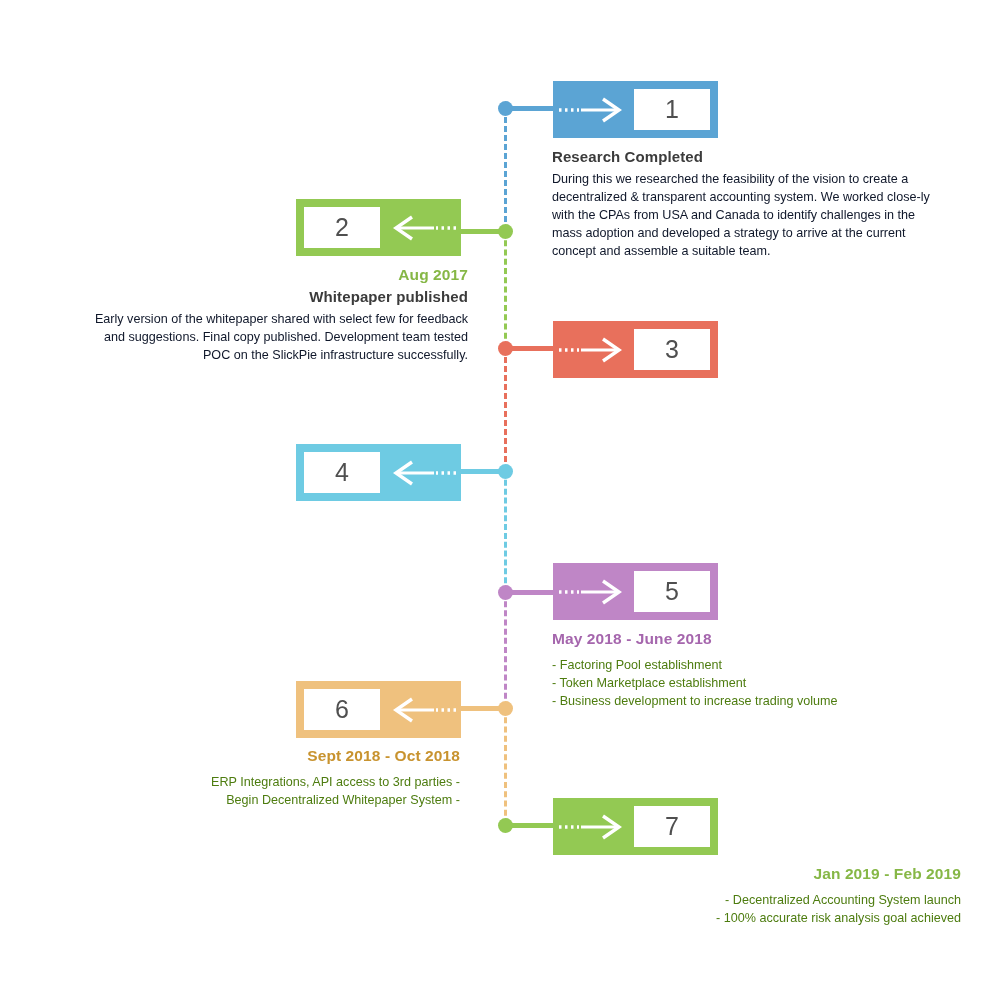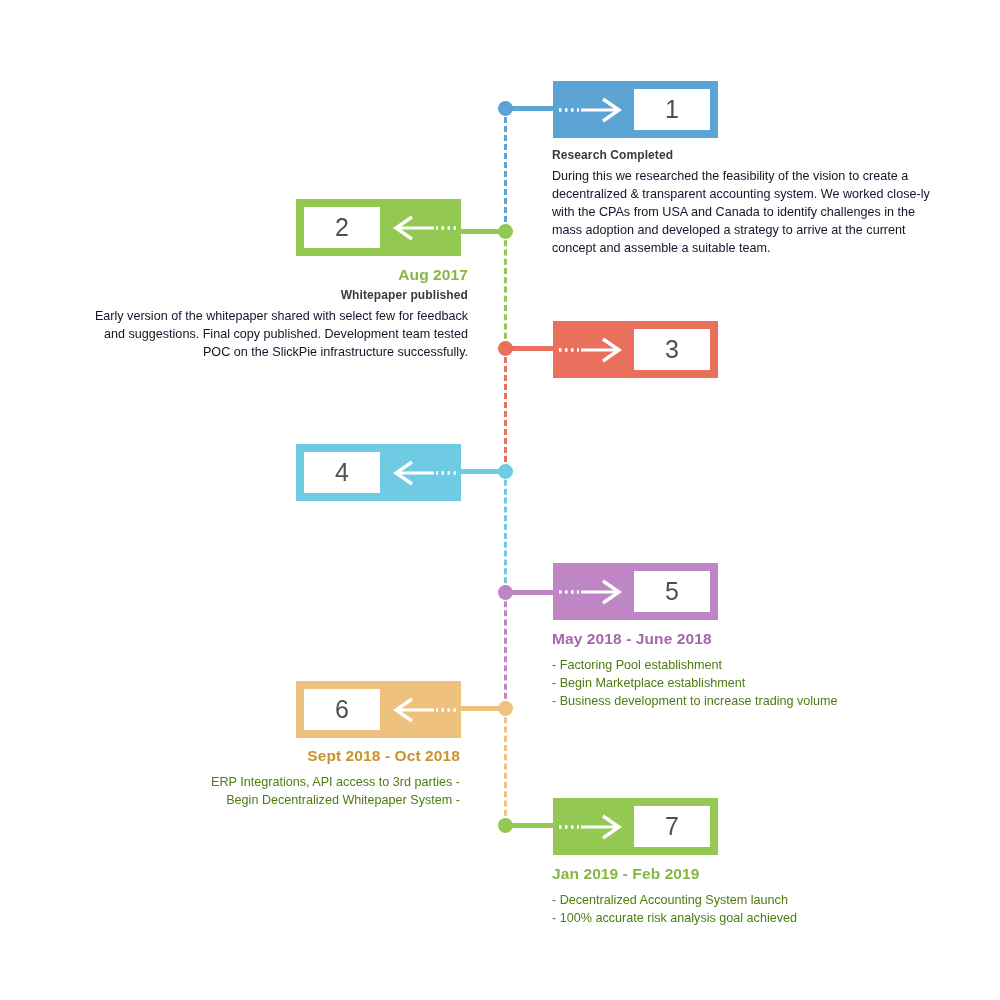--- a/index.html
+++ b/index.html
@@ -87,21 +87,21 @@
     text-align: right;
   }
 
   .date {
     font-size: 15.5px;
     font-weight: bold;
     margin: 0 0 4px 0;
     letter-spacing: .1px;
   }
   .title {
-    font-size: 12px;
+    font-size: 15px;
     font-weight: bold;
     color: #3b3b3b;
     margin: 0 0 6px 0;
     letter-spacing: .1px;
   }
   .desc {
     font-size: 12.6px;
     line-height: 1.42;
     color: #0f172a;
     margin: 0;
@@ -199,21 +199,21 @@
             <polyline points="46,2 62,13 46,24" stroke-width="3.4"></polyline>
           </g>
         </svg>
       </div>
       <div class="num-cell">5</div>
     </div>
     <div class="text-right" style="top: 630px; left: 552px;">
       <p class="date" style="color: rgb(165, 102, 173);">May 2018 - June 2018</p>
       <ul class="bullets" style="margin-top: 9px;">
         <li>- Factoring Pool establishment</li>
-        <li>- Begin Marketplace establishment</li>
+        <li>- Token Marketplace establishment</li>
         <li>- Business development to increase trading volume</li>
       </ul>
     </div>
     <div class="stub" style="background: rgb(239, 193, 126); top: 706px; left: 461px; width: 44.5px;"></div>
     <div class="node" style="background: rgb(239, 193, 126); top: 701px;"></div>
     <div class="bar left" style="background: rgb(239, 193, 126); top: 681px; left: 296px;">
       <div class="num-cell">6</div>
       <div class="arrow-cell">
         <svg width="66" height="26" viewBox="0 0 66 26" class="arrow-svg">
           <g stroke="#ffffff" fill="none" stroke-width="3" stroke-linecap="butt">
@@ -238,20 +238,20 @@
         <svg width="66" height="26" viewBox="0 0 66 26" class="arrow-svg">
           <g stroke="#ffffff" fill="none" stroke-width="3" stroke-linecap="butt">
             <line x1="2" y1="13" x2="22" y2="13" stroke-dasharray="2.5 3.5" stroke-width="3.5"></line>
             <line x1="24" y1="13" x2="60" y2="13"></line>
             <polyline points="46,2 62,13 46,24" stroke-width="3.4"></polyline>
           </g>
         </svg>
       </div>
       <div class="num-cell">7</div>
     </div>
-    <div class="text-right" style="top: 865px; left: 552px;">
+    <div class="text-right" style="top: 865px; left: 569px; text-align: right;">
       <p class="date" style="color: rgb(134, 183, 70);">Jan 2019 - Feb 2019</p>
       <ul class="bullets" style="margin-top: 9px;">
         <li>- Decentralized Accounting System launch</li>
         <li>- 100% accurate risk analysis goal achieved</li>
       </ul>
     </div>
   </div>
 
 </body></html>

